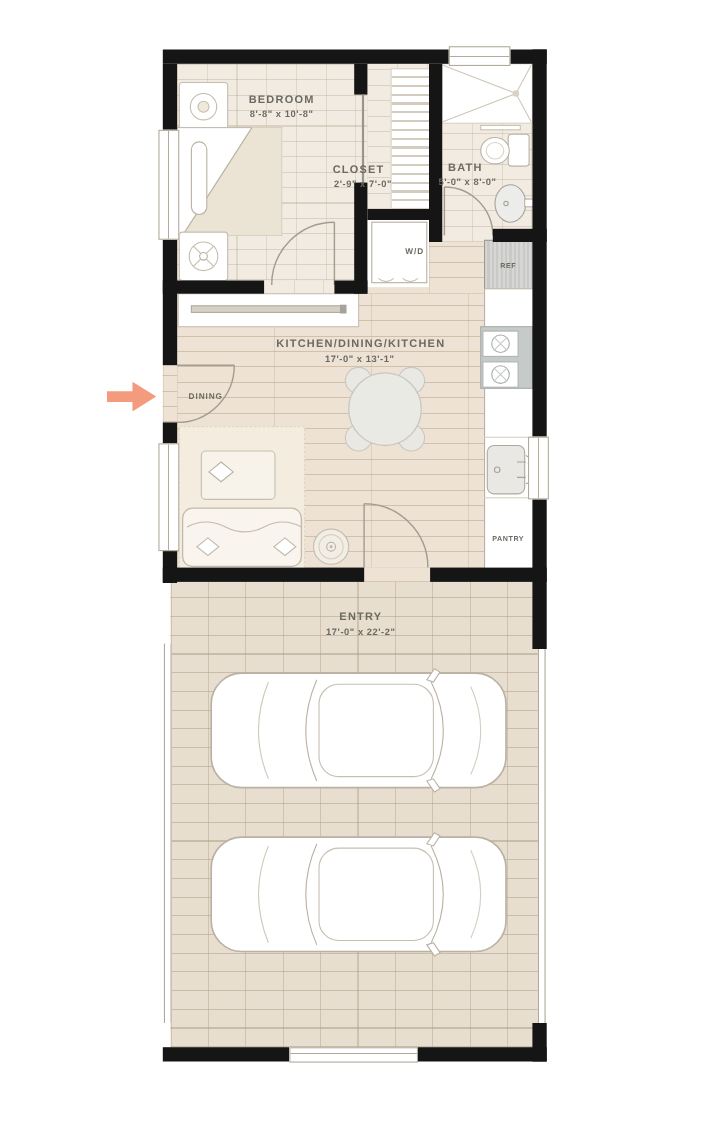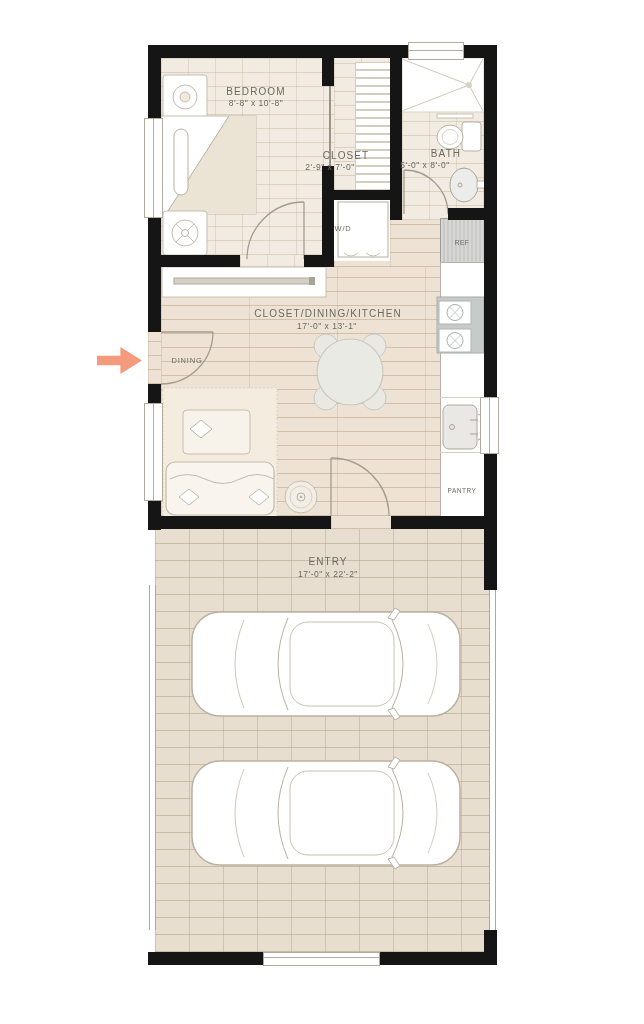--- a/index.html
+++ b/index.html
@@ -31,21 +31,21 @@
          background-image:linear-gradient(180deg, transparent 0 4px, #b0a99b 4px 5px, transparent 5px);}
   .counter{background:#fff;border-left:1px solid #b9b1a3;border-top:1px solid #b9b1a3;z-index:2;}
   .cline{background:#d8d1c3;z-index:3;}
   .ref{background:#c9c9c7;border:1px solid #9b9b97;z-index:2;
        background-image:repeating-linear-gradient(90deg, rgba(255,255,255,.25) 0 2px, transparent 2px 4px);}
   .alcove{background:#fff;z-index:2;}
   .slider{background:#9a948a;z-index:4;}
   svg.furn{position:absolute;left:0;top:0;z-index:3;}
   .label{position:absolute;z-index:6;color:var(--label_text,#6b6a62);
          transform:translate(-50%,-50%);white-space:nowrap;text-align:right;
-         letter-spacing:1.1px;font-size:10px;}
+         letter-spacing:1.1px;font-size:10px;font-weight:bold;}
   .label.dim{font-size:8.5px;letter-spacing:.5px;}
   .label.small{font-size:7.5px;letter-spacing:.8px;}
   .label.tiny{font-size:6.5px;letter-spacing:.5px;}
   .arrow{z-index:7;background:var(--arrow,#f49a7d);
          clip-path:polygon(0% 32%, 52% 32%, 52% 0%, 100% 50%, 52% 100%, 52% 68%, 0% 68%);}
 </style>
 </head>
 <body>
 
 <div id="canvas">
@@ -233,28 +233,28 @@
 
   <div class="abs wall" style="left:448px;top:208px;width:49px;height:12px"></div>
 
   <div class="abs win h" style="left:408px;top:42px;width:54px;height:16px"></div>
   <div class="abs win v" style="left:144px;top:118px;width:17px;height:98px"></div>
   <div class="abs win v" style="left:144px;top:403px;width:17px;height:96px"></div>
   <div class="abs win v" style="left:480px;top:397px;width:17px;height:55px"></div>
 
   <div class="label" style="left:256px;top:91px">BEDROOM</div>
   <div class="label dim" style="left:256px;top:103px">8'-8" x 10'-8"</div>
-  <div class="label" style="left:346px;top:155px">CLOSET</div>
+  <div class="label" style="left:326px;top:155px">CLOSET</div>
   <div class="label dim" style="left:330px;top:167px">2'-9" x 7'-0"</div>
-  <div class="label" style="left:446px;top:153px">BATH</div>
+  <div class="label" style="left:423px;top:153px">BATH</div>
   <div class="label dim" style="left:425px;top:165px">5'-0" x 8'-0"</div>
-  <div class="label" style="left:328px;top:313px">CLOSET/DINING/KITCHEN</div>
+  <div class="label" style="left:328px;top:313px">KITCHEN/DINING/KITCHEN</div>
   <div class="label dim" style="left:327px;top:326px">17'-0" x 13'-1"</div>
   <div class="label" style="left:328px;top:561px">ENTRY</div>
   <div class="label dim" style="left:328px;top:574px">17'-0" x 22'-2"</div>
   <div class="label small" style="left:187px;top:360px">DINING</div>
-  <div class="label small" style="left:343px;top:228px">W/D</div>
+  <div class="label small" style="left:377px;top:228px">W/D</div>
   <div class="label tiny" style="left:462px;top:242px">REF</div>
   <div class="label tiny" style="left:462px;top:490px">PANTRY</div>
 
   <div class="abs arrow" style="left:97px;top:347px;width:45px;height:27px"></div>
 
 </div>
 
 </body></html>

